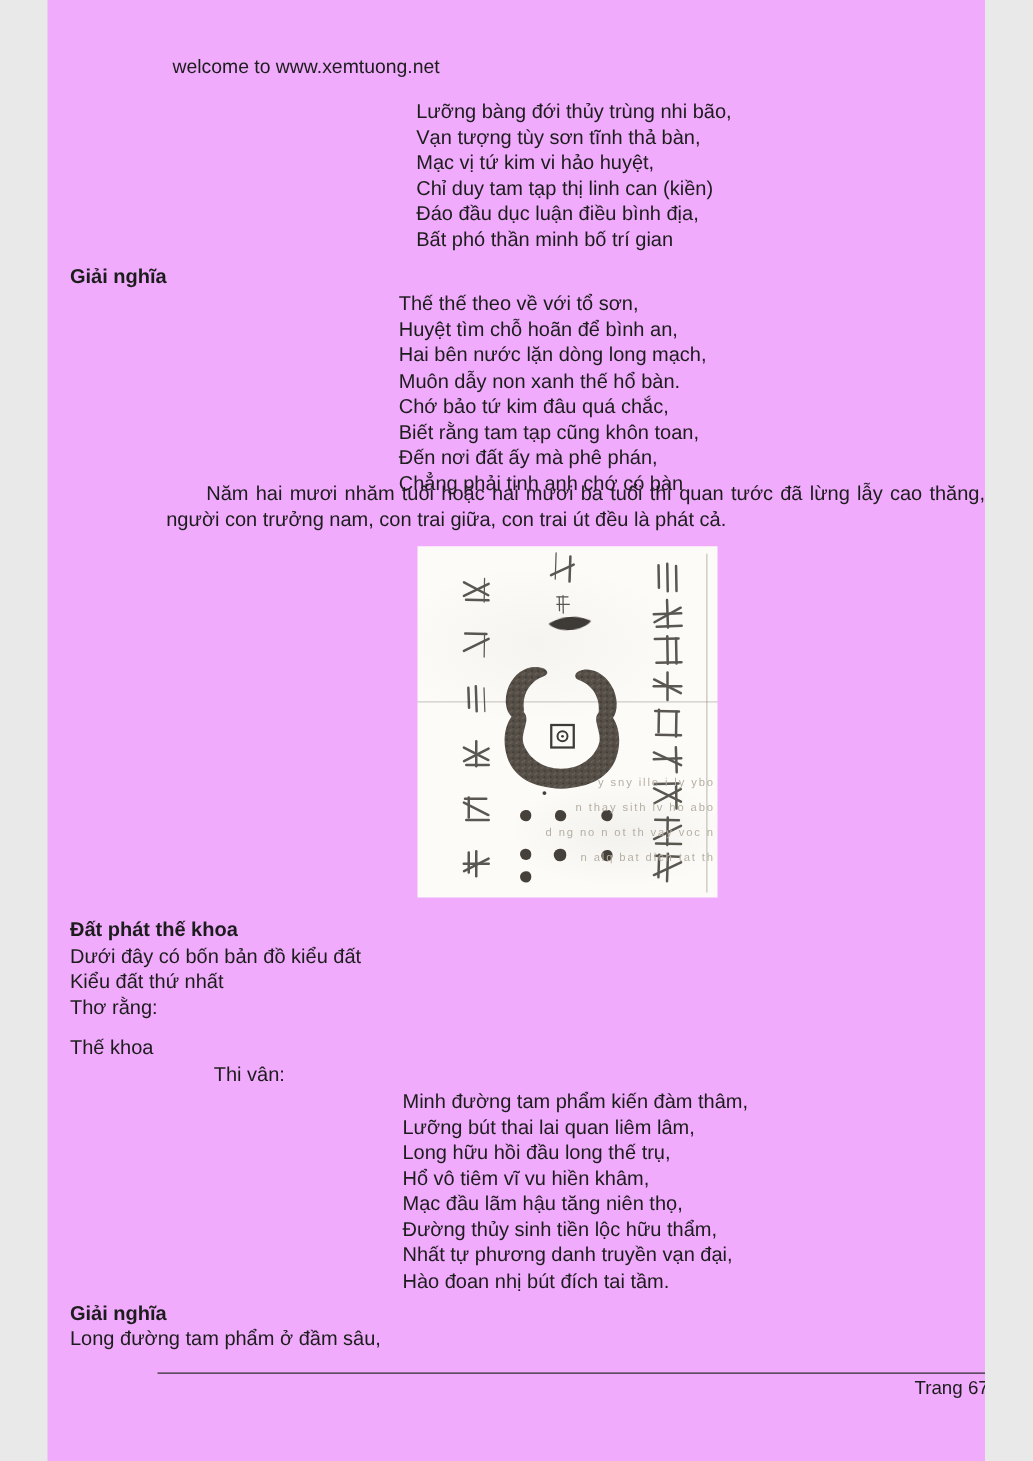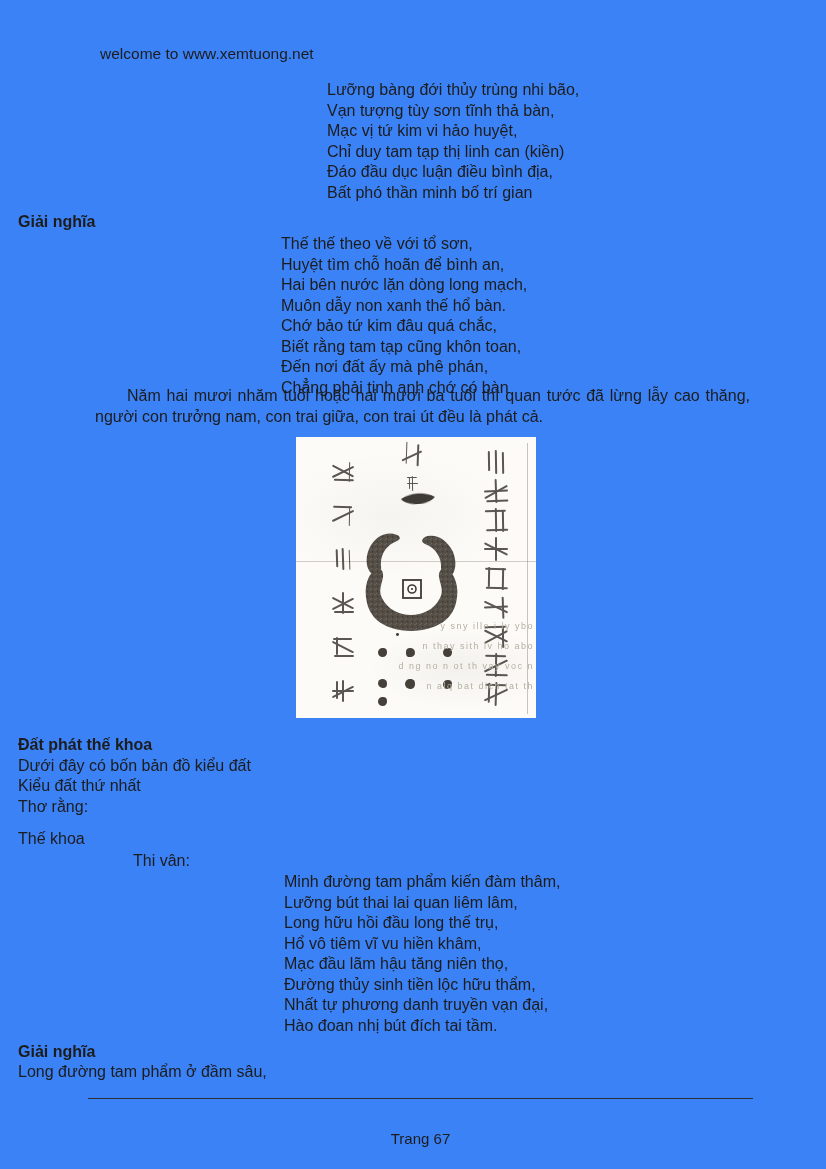--- a/index.html
+++ b/index.html
@@ -1,37 +1,37 @@
 <!DOCTYPE html>
 <html><head>
 <meta charset="utf-8">
 <style>
   html,body{margin:0;padding:0;background:#e9e9e9;}
   .page{
-    position:relative;width:826px;height:1169px;margin:0 auto;background:#3b82f6;
+    position:relative;width:750px;height:1169px;margin:0 auto;background:#f0abfc;
     font-family:"Liberation Sans","DejaVu Sans",sans-serif;
     font-size:16px;line-height:20.5px;color:#1c1c1c;overflow:hidden;
   }
   .abs{position:absolute;}
   .header-note{left:100px;top:44px;font-size:15.5px;}
   .poem{white-space:nowrap;}
-  .poem1{left:295px;top:80px;margin-left:32px;}
+  .poem1{left:295px;top:80px;}
   .poem2{left:281px;top:234px;}
   .poem3{left:284px;top:872px;}
   .heading{font-weight:bold;}
   .centered{left:18px;right:0;text-align:left;}
   .h-gn1{top:212px;}
   .para{left:95px;top:386px;width:655px;text-align:justify;text-indent:32px;margin:0;}
   .sec2{top:735px;}
   .subtitle{top:829px;}
   .leadin{left:133px;top:851px;}
   .h-gn2{top:1042px;}
   .gn2-line{top:1062px;}
   .footer-rule{left:88px;top:1098px;width:665px;height:1.3px;background:#2e2e2e;}
-  .footer-page{left:88px;top:1101px;width:665px;text-align:center;font-size:15px;margin-top:28px;}
+  .footer-page{left:88px;top:1101px;width:665px;text-align:right;font-size:15px;}
 
   
   .figure{
     left:296px;top:437px;width:240px;height:281px;
     background:
       radial-gradient(130px 60px at 68% 82%, rgba(120,110,95,.07), transparent 70%),
       radial-gradient(170px 90px at 40% 28%, rgba(120,110,95,.05), transparent 70%),
       #fcfbf8;
   }
   .scanline-h{position:absolute;left:0;right:0;top:124px;height:1px;background:rgba(125,118,106,.35);}

